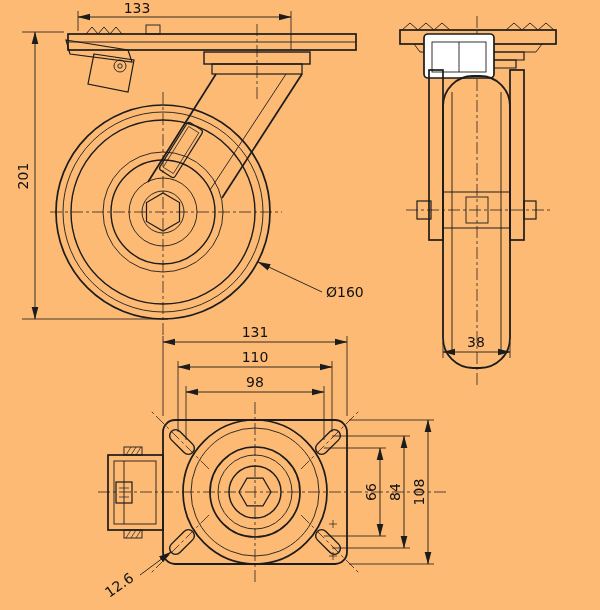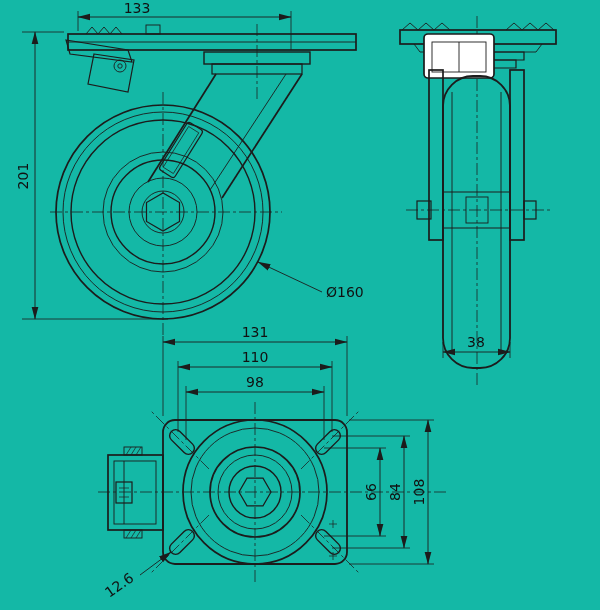--- a/index.html
+++ b/index.html
@@ -1,16 +1,16 @@
 <!DOCTYPE html>
 <html><head>
 <meta charset="utf-8">
 <style>
   html,body{margin:0;padding:0;background:#ffffff;}
-  .sheet{position:relative;width:600px;height:610px;background:#14b8a6;overflow:hidden;}
+  .sheet{position:relative;width:600px;height:610px;background:#fdba74;overflow:hidden;}
   svg{display:block;}
   .ol{fill:none;stroke:#1c1c1c;}
   .olf{fill:#ffffff;stroke:#1c1c1c;}
   .w07{stroke-width:.7}
   .w09{stroke-width:.9}
   .w12{stroke-width:1.2}
   .w14{stroke-width:1.4}
   .w16{stroke-width:1.7}
   .w18{stroke-width:1.8}
   .ext{fill:none;stroke:#1c1c1c;stroke-width:.8;}

